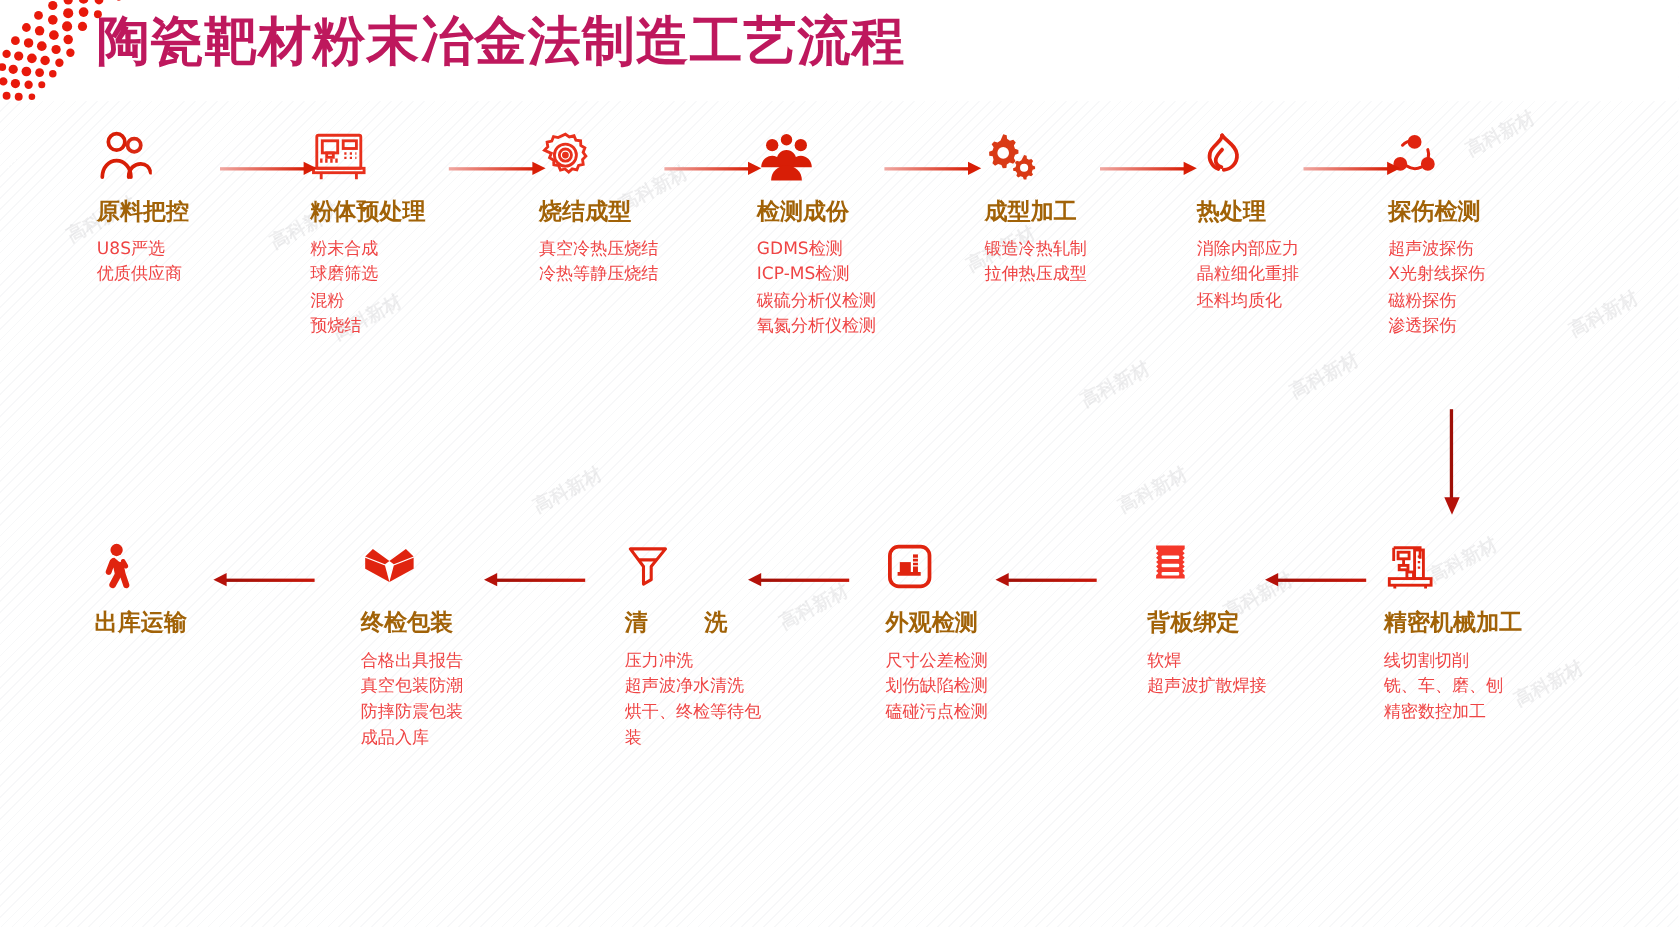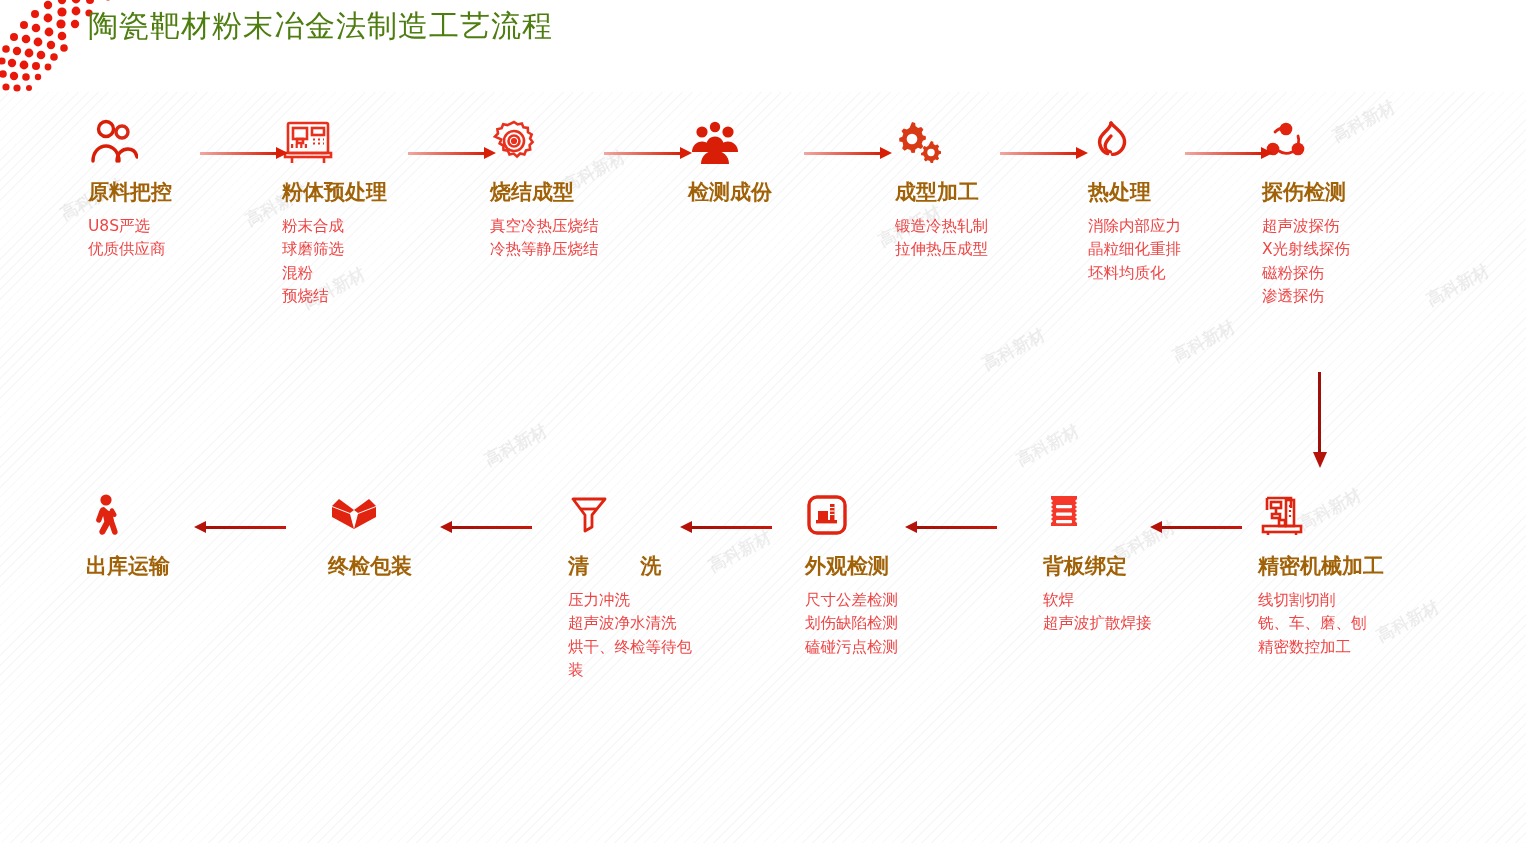--- a/index.html
+++ b/index.html
@@ -38,21 +38,21 @@
     position:absolute;left:0;top:0;width:1526px;height:92px;
     background:#ffffff;pointer-events:none;z-index:3;
   }
 
   
   #dot-arc{position:absolute;left:0;top:-4px;width:150px;height:110px;z-index:4;}
 
   
   #page-title{
     position:absolute;left:88px;top:6px;z-index:6;
-    font-size:30px;font-weight:normal;color:#4d7c0f;
+    font-size:48px;font-weight:bold;color:#be185d;
     letter-spacing:1px;white-space:nowrap;
     font-family:"DejaVu Sans","Liberation Sans",sans-serif;
   }
 
   
   .row{position:absolute;z-index:5;}
   #row-top{left:0;top:118px;width:1526px;height:230px;}
   #row-bottom{left:0;top:492px;width:1526px;height:230px;}
 
   .step{position:absolute;top:0;}
@@ -267,20 +267,26 @@
           <circle cx="40" cy="13" r="5.6"></circle>
           <path d="M30 33c0-6 4.5-10.5 10-10.5S50 27 50 33z"></path>
           <circle cx="27" cy="8" r="5.2"></circle>
           <path d="M18 27c0-5.5 4-9.6 9-9.6s9 4.1 9 9.6z"></path>
           <circle cx="27" cy="26" r="7.4"></circle>
           <path d="M13 45c0-8 6.2-13.5 14-13.5S41 37 41 45z"></path>
         </g>
       </svg>
     </div>
     <div class="step-title">检测成份</div>
+    <div class="step-detail">
+      <div>GDMS检测</div>
+      <div>ICP-MS检测</div>
+      <div>碳硫分析仪检测</div>
+      <div>氧氮分析仪检测</div>
+    </div>
   </div>
 
   <div class="arrow-h right" style="left:804px;top:29px;width:88px;">
     <div class="shaft"></div>
       <div class="head"></div>
   </div>
 
   <div class="step" style="left:895px;width:180px;">
     <div class="step-icon">
       <svg width="50" height="44" viewBox="0 0 50 44">
@@ -472,20 +478,26 @@
         <g fill="#e0240f">
           <path d="M26 3 L41 14 L26 25 L11 14 Z" opacity="0"></path>
           <path d="M11 6 L26 17 L22 20 L4 13 Z"></path>
           <path d="M41 6 L26 17 L30 20 L48 13 Z"></path>
           <path d="M4 14 L22 21 L26 36 L4 24 Z"></path>
           <path d="M48 14 L30 21 L26 36 L48 24 Z"></path>
         </g>
       </svg>
     </div>
     <div class="step-title">终检包装</div>
+    <div class="step-detail">
+      <div>合格出具报告</div>
+      <div>真空包装防潮</div>
+      <div>防摔防震包装</div>
+      <div>成品入库</div>
+    </div>
   </div>
 
   <div class="arrow-h left" style="left:194px;top:29px;width:92px;">
     <div class="shaft"></div>
       <div class="head"></div>
   </div>
 
   <div class="step" style="left:86px;width:170px;">
     <div class="step-icon">
       <svg width="42" height="46" viewBox="0 0 42 46">

